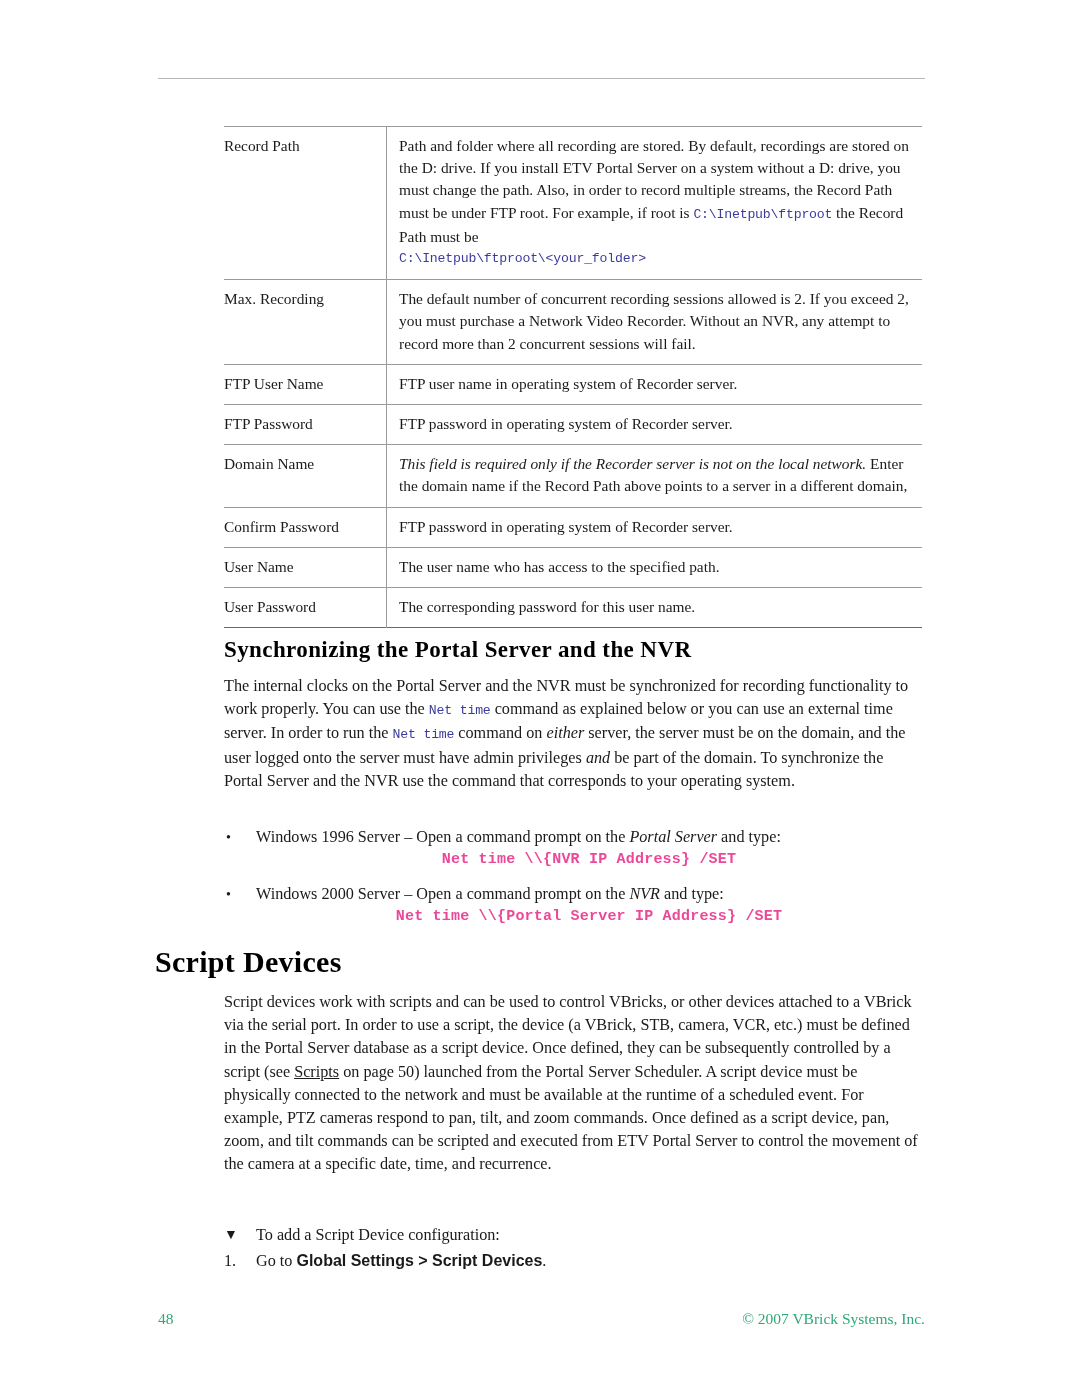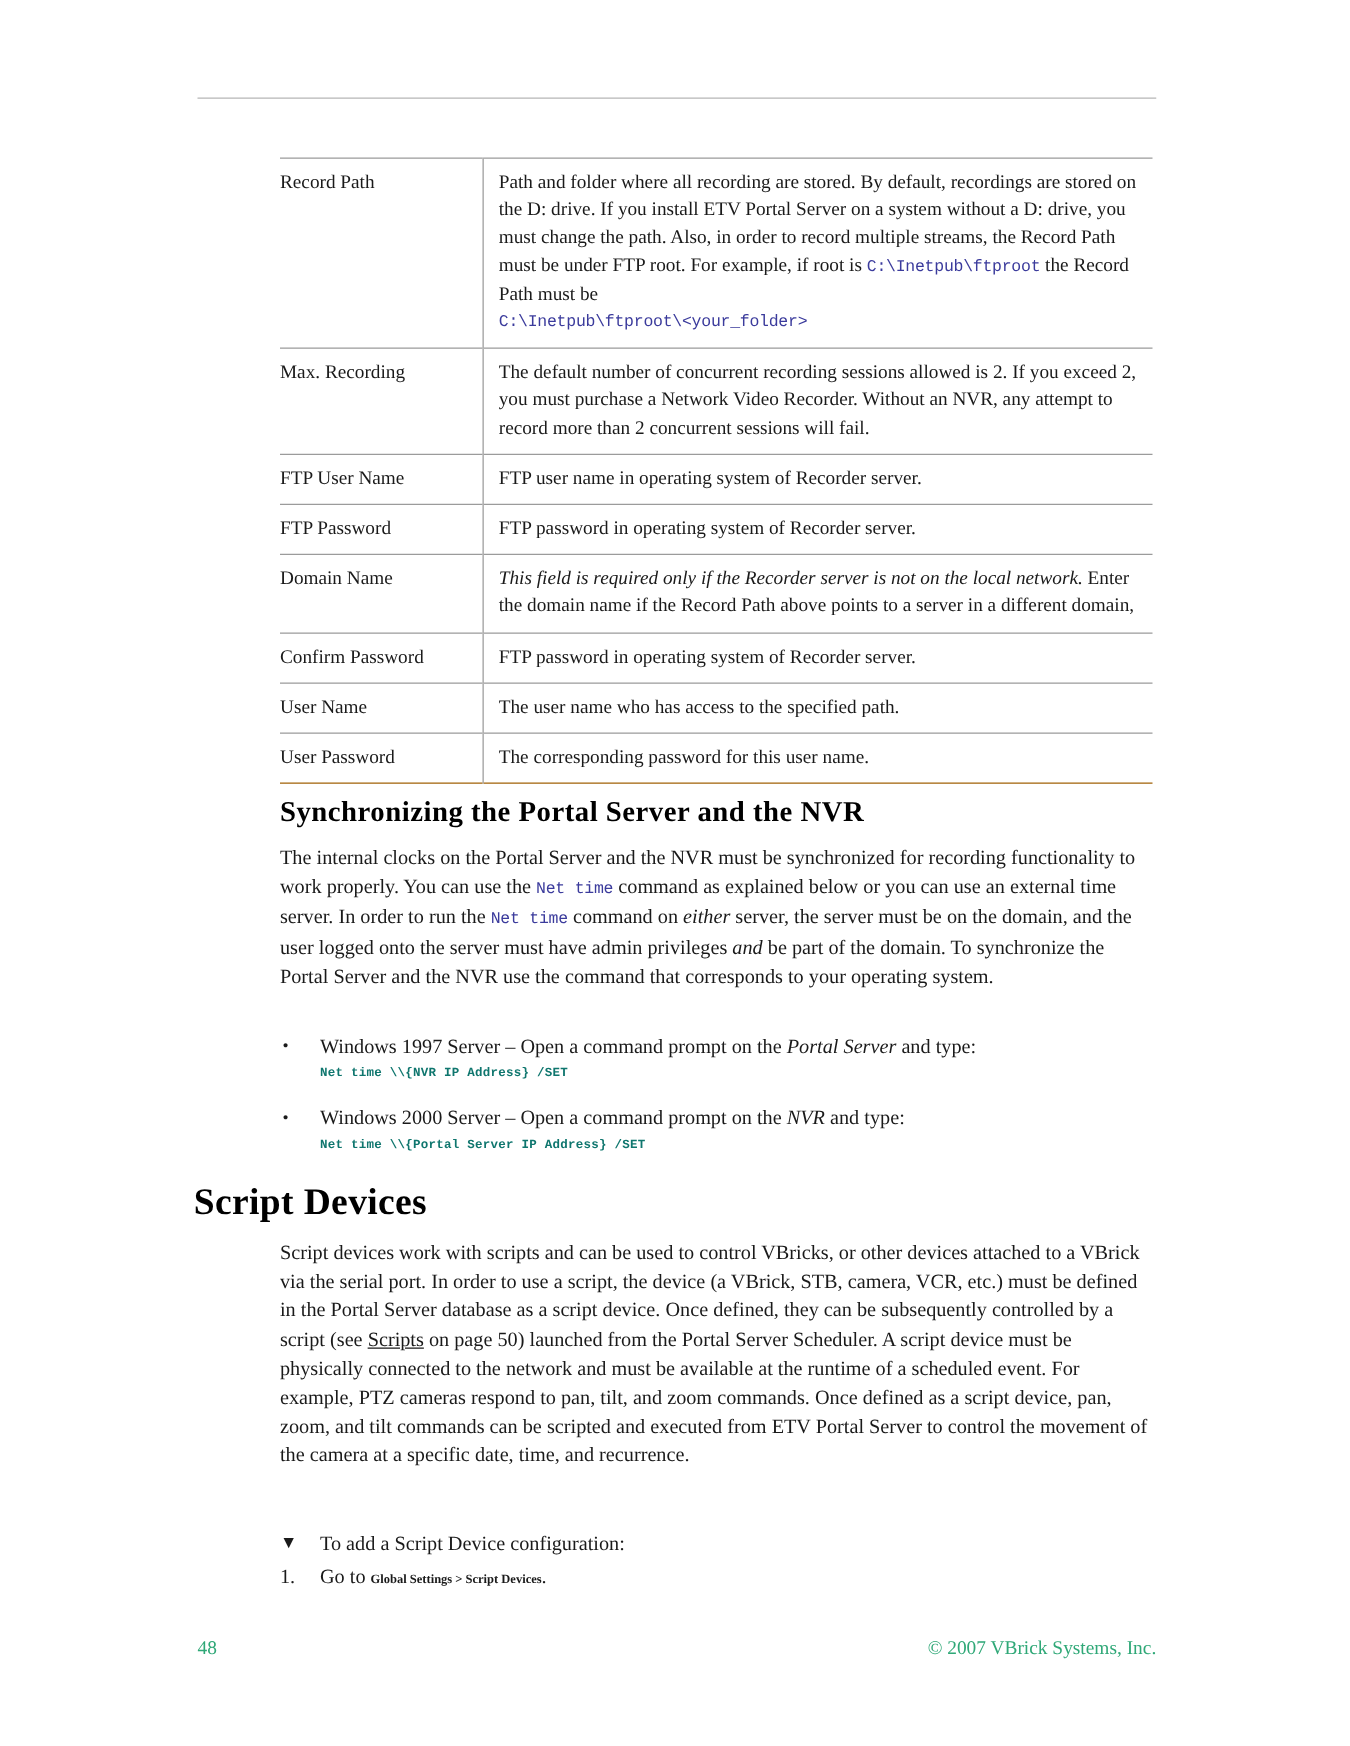--- a/index.html
+++ b/index.html
@@ -127,25 +127,26 @@
   .bullet-row .dot {
     position: absolute;
     left: 2px;
     top: 0;
     font-size: 14px;
     line-height: 23.2px;
   }
   .cmd-line {
     padding-left: 32px;
     font-family: "Liberation Mono", "DejaVu Sans Mono", monospace;
-    font-size: 10px;
-    font-weight: bold;
-    color: #0f766e;
+    font-size: 15px;
+    font-weight: bold;
+    color: #ec4899;
     letter-spacing: 0.2px;
     line-height: 22px;
+    text-align: center;
   }
 
   
   .proc-block {
     position: absolute;
     left: 224px;
     width: 698px;
   }
   .proc-row {
     position: relative;
@@ -159,23 +160,23 @@
     top: 0;
     width: 24px;
     text-align: left;
     font-size: 14px;
     line-height: 26px;
   }
   .proc-row .marker.num {
     font-size: 16.2px;
   }
   .proc-row .uiref {
-    font-family: Liberation Serif, serif;
-    font-weight: bold;
-    font-size: 10px;
+    font-family: Liberation Sans, sans-serif;
+    font-weight: bold;
+    font-size: 16px;
   }
 
   .xref { text-decoration: underline; }
 
   
   .footer {
     position: absolute;
     left: 158px;
     top: 1310px;
     width: 767px;
@@ -237,21 +238,21 @@
       </tr>
     </tbody>
   </table>
 
   <h2 class="sub-head" style="top:637px;">Synchronizing the Portal Server and the NVR</h2>
 
   <p class="body-para" style="top:675px;"><span>The internal clocks on the Portal Server and the NVR must be synchronized for recording functionality to work properly. You can use the </span><code>Net time</code><span> command as explained below or you can use an external time server. In order to run the </span><code>Net time</code><span> command on </span><span class="ital">either</span><span> server, the server must be on the domain, and the user logged onto the server must have admin privileges </span><span class="ital">and</span><span> be part of the domain. To synchronize the Portal Server and the NVR use the command that corresponds to your operating system.</span></p>
 
   <div class="bullet-block" style="top:826px;">
     <div class="bullet-row">
-      <span class="dot">•</span><span>Windows 1997 Server – Open a command prompt on the </span><span class="ital">Portal Server</span><span> and type:</span>
+      <span class="dot">•</span><span>Windows 1996 Server – Open a command prompt on the </span><span class="ital">Portal Server</span><span> and type:</span>
     </div>
     <div class="cmd-line">Net time \\{NVR IP Address} /SET</div>
     <div style="height:12px;"></div>
     <div class="bullet-row">
       <span class="dot">•</span><span>Windows 2000 Server – Open a command prompt on the </span><span class="ital">NVR</span><span> and type:</span>
     </div>
     <div class="cmd-line">Net time \\{Portal Server IP Address} /SET</div>
   </div>
 
   <h1 class="chapter-head" style="top:945px;">Script Devices</h1>

